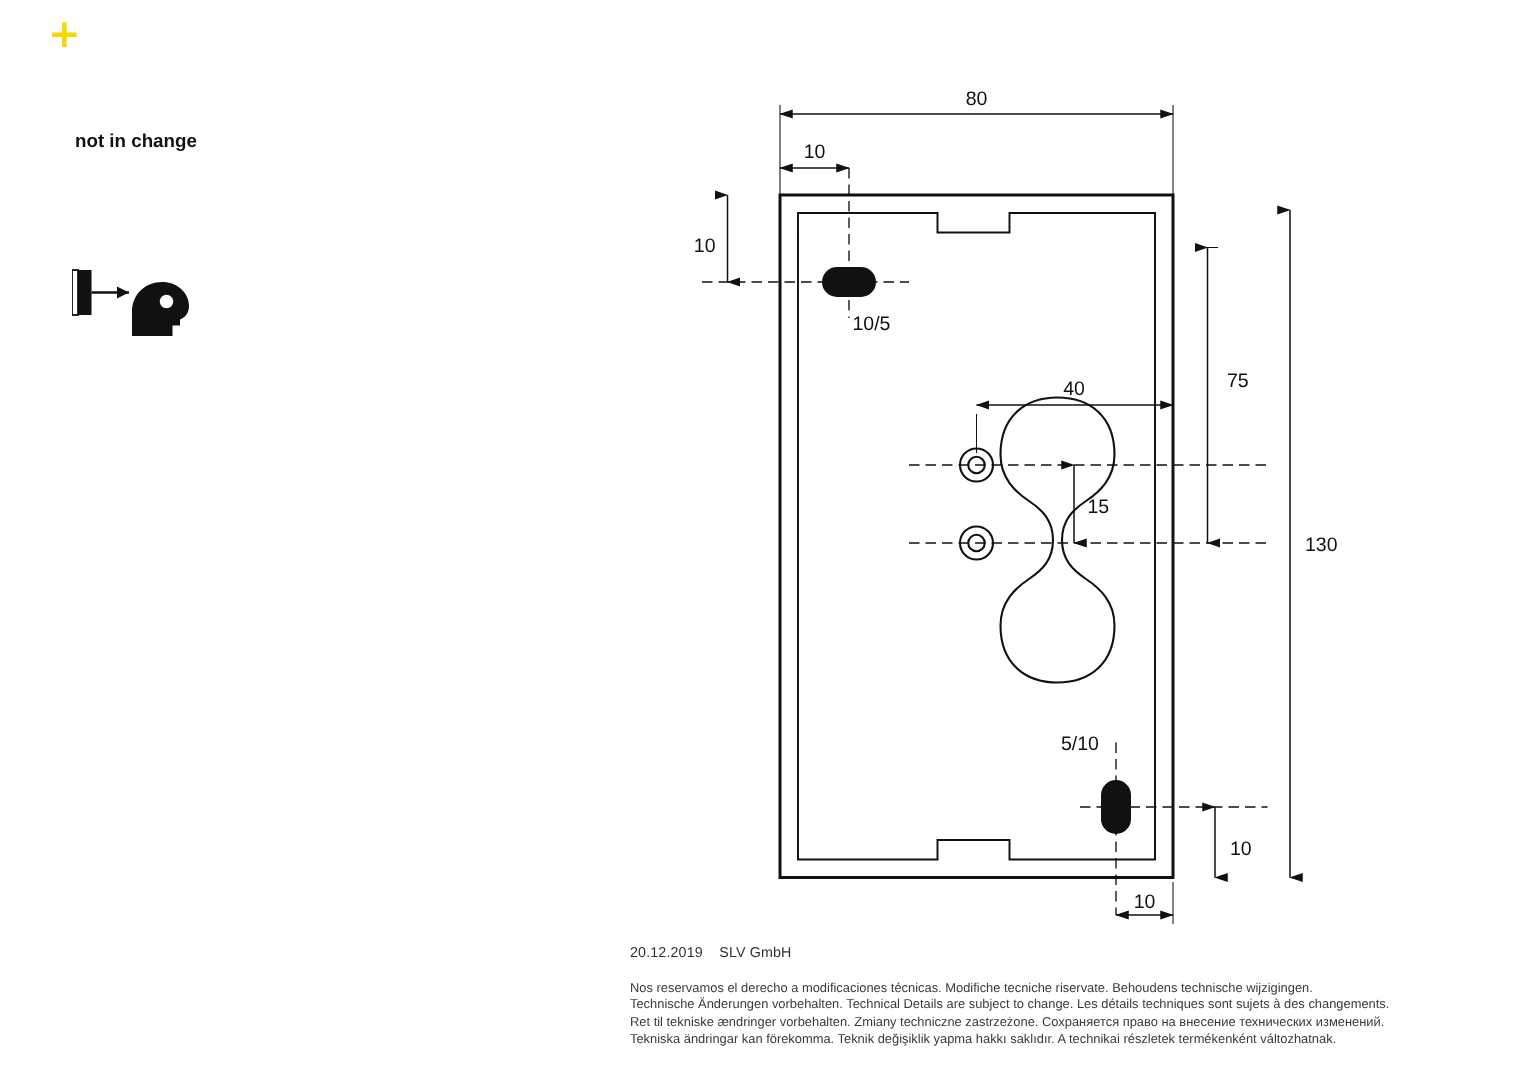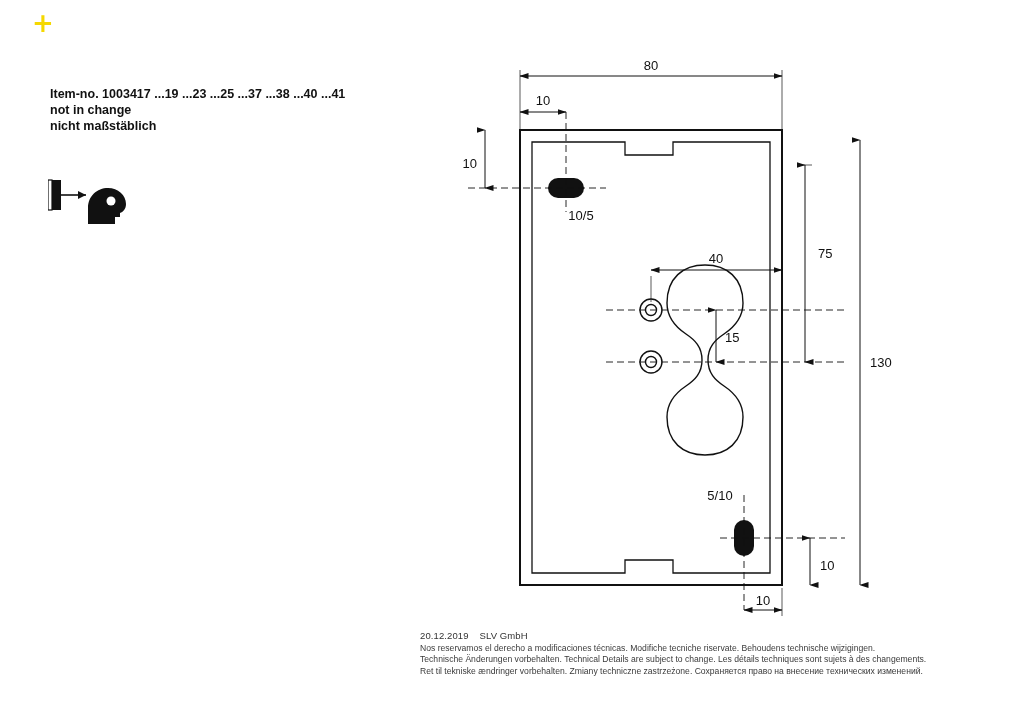--- a/index.html
+++ b/index.html
@@ -82,21 +82,21 @@
   
   #footer {
     position: absolute;
     left: 420px;
     top: 630px;
     width: 560px;
   }
   #footer-date {
     font-size: 9.5px;
     color: #333333;
-    margin-bottom: 2px;
+    margin-bottom: 12px;
     letter-spacing: 0.1px;
   }
   .footer-line {
     font-size: 8.6px;
     color: #3a3a3a;
     line-height: 11.4px;
     white-space: nowrap;
   }
 
   svg { display: block; }
@@ -105,23 +105,21 @@
 </head>
 <body>
 
 <div id="page">
 
   <div id="logo-block">
     <div id="logo-plus">+</div>
   </div>
 
   <div id="item-info">
-    <div>Item-no. 1003417 ...19 ...23 ...25 ...37 ...38 ...40 ...41</div>
     <div>not in change</div>
-    <div>nicht maßstäblich</div>
   </div>
 
   <div id="pictogram">
     <svg width="110" height="54" viewBox="0 0 110 54">
 
       <rect x="4" y="2" width="9" height="30" fill="#111111"></rect>
       <rect x="0" y="2" width="4" height="30" fill="#ffffff" stroke="#111111" stroke-width="1.2"></rect>
 
       <line x1="13" y1="17" x2="38" y2="17" stroke="#111111" stroke-width="1.6"></line>
       <polygon points="38,17 30,13 30,21" fill="#111111"></polygon>
@@ -229,15 +227,16 @@
 
   <div id="footer">
     <div id="footer-date">
       <span>20.12.2019</span>
       &nbsp;&nbsp;
       <span>SLV GmbH</span>
     </div>
     <div class="footer-line">Nos reservamos el derecho a modificaciones técnicas. Modifiche tecniche riservate. Behoudens technische wijzigingen.</div>
     <div class="footer-line">Technische Änderungen vorbehalten. Technical Details are subject to change. Les détails techniques sont sujets à des changements.</div>
     <div class="footer-line">Ret til tekniske ændringer vorbehalten. Zmiany techniczne zastrzeżone. Сохраняется право на внесение технических изменений.</div>
+    <div class="footer-line">Tekniska ändringar kan förekomma. Teknik değişiklik yapma hakkı saklıdır. A technikai részletek termékenként változhatnak.</div>
   </div>
 
 </div>
 
 </body></html>

